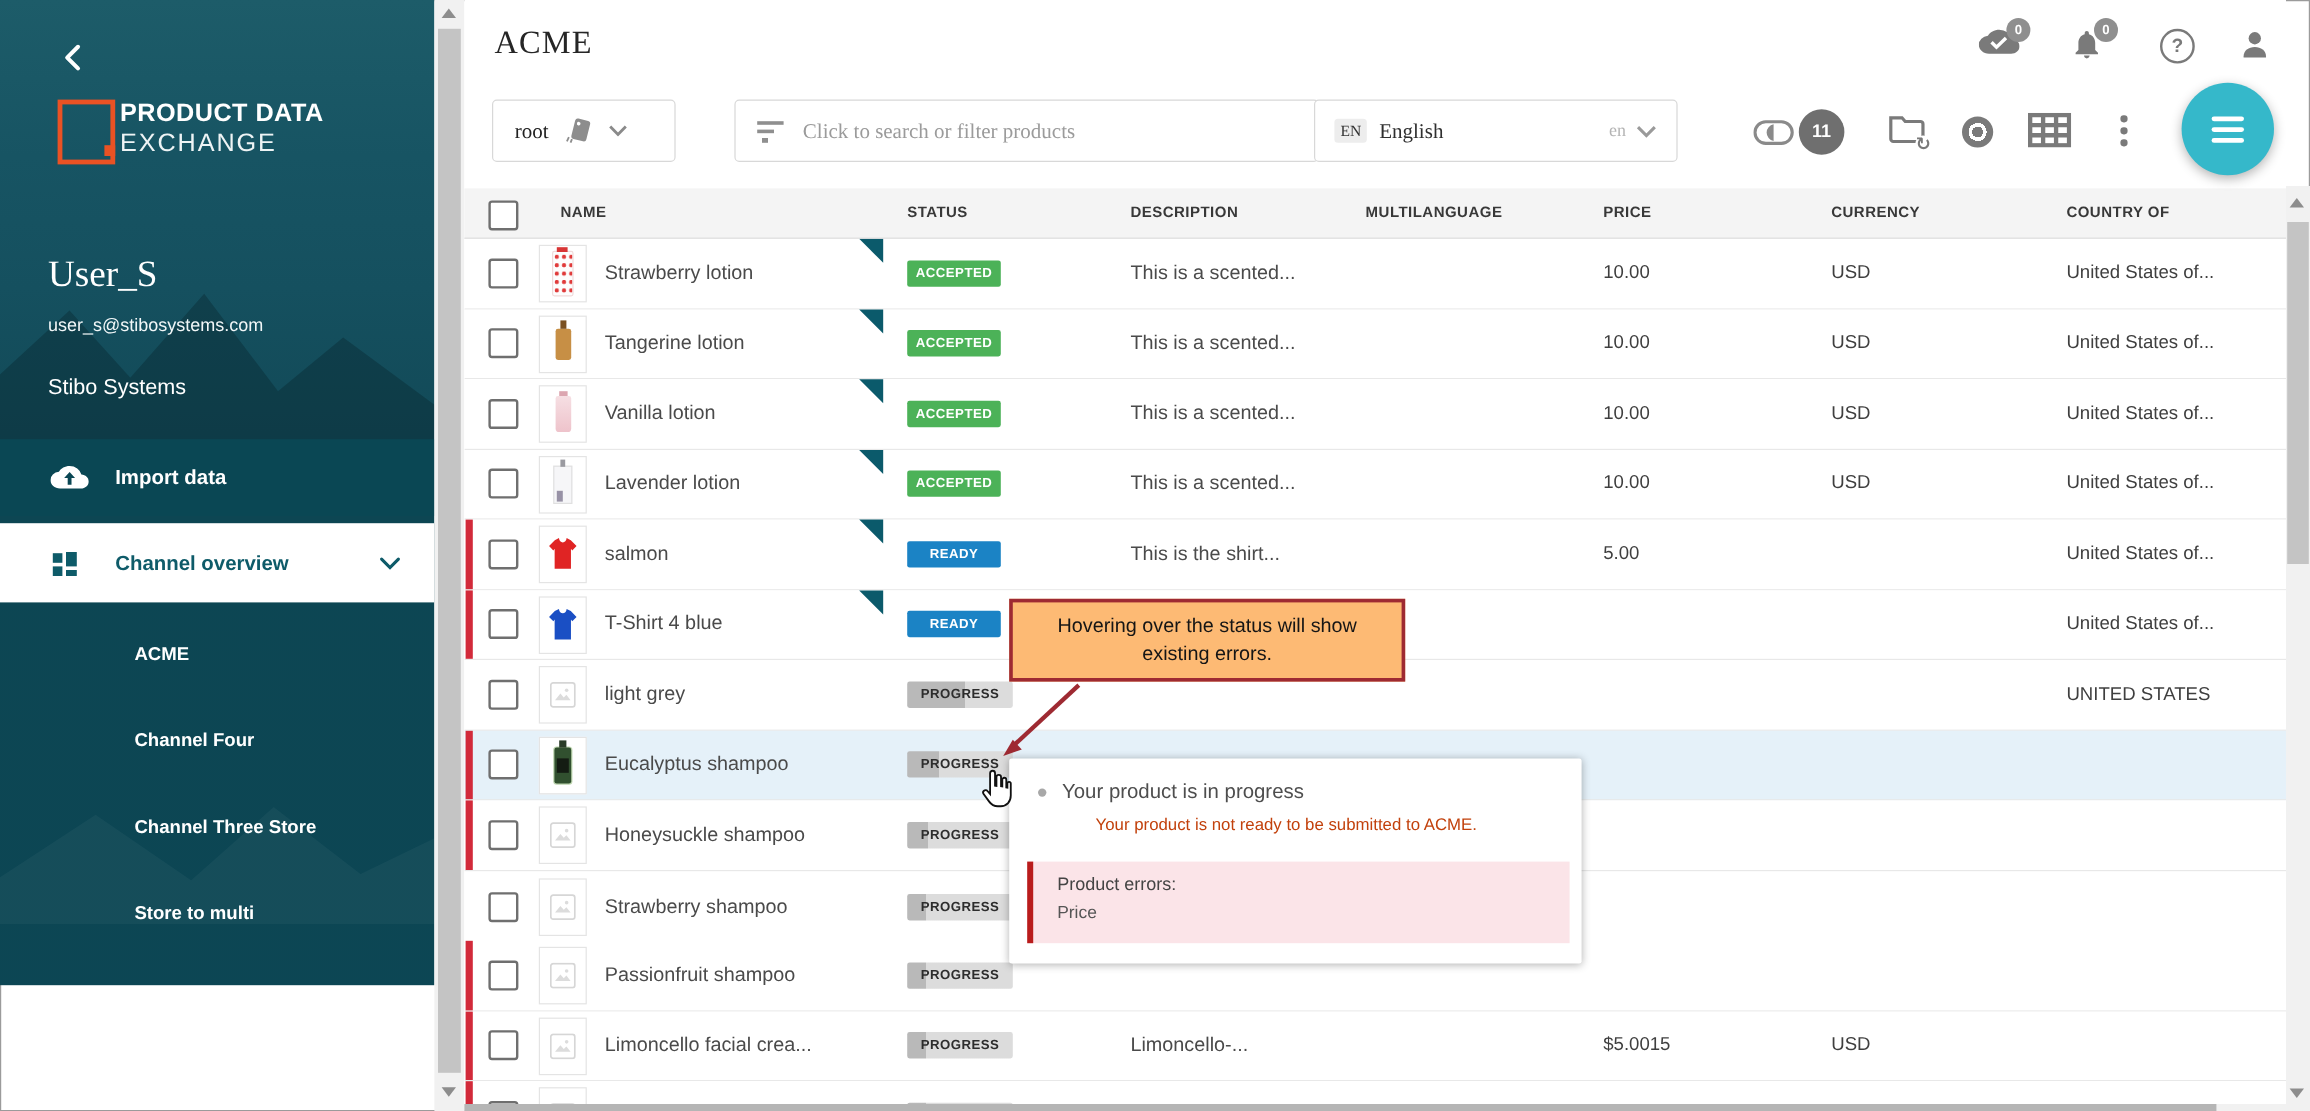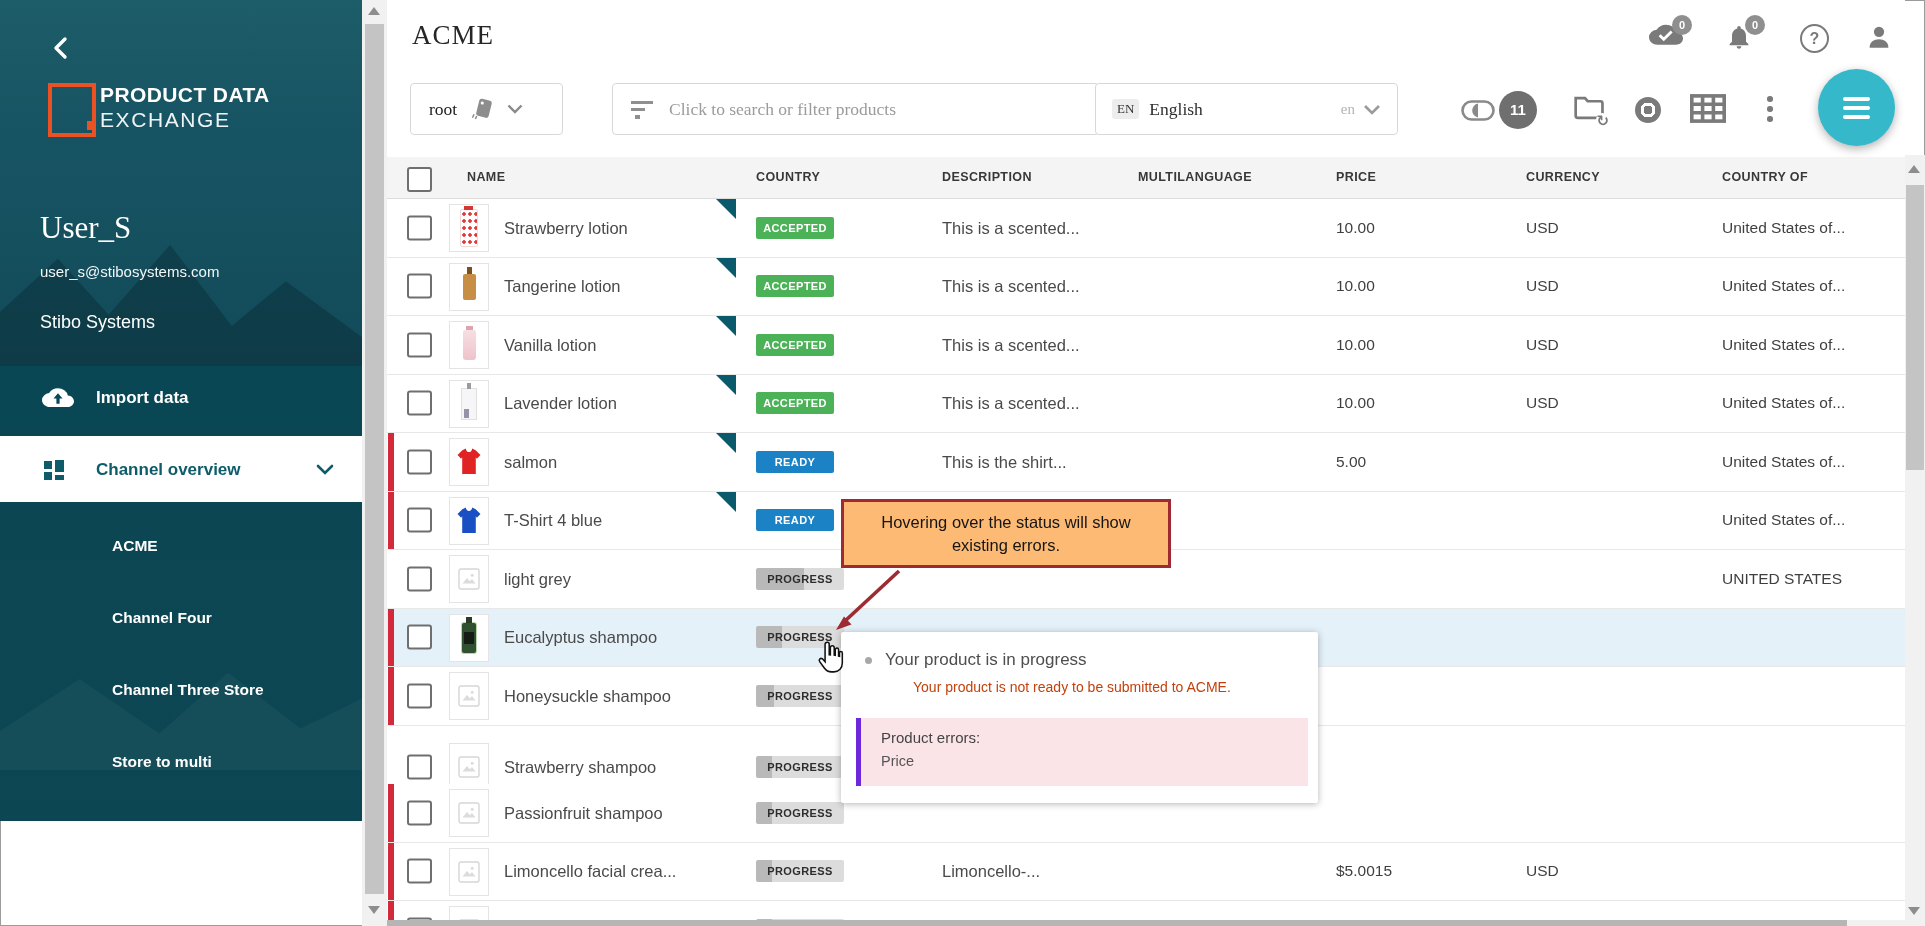--- a/index.html
+++ b/index.html
@@ -126,21 +126,21 @@
   
   #callout{position:absolute;left:454px;top:499px;width:330px;height:69px;background:#fdba74;border:3px solid #9e2a32;
     box-sizing:border-box;z-index:20;text-align:center;font-size:16.5px;color:#151515;line-height:23px;padding-top:9px;}
   #callout-arrow{position:absolute;left:440px;top:563px;z-index:20;}
   #popup{position:absolute;left:454px;top:632px;width:477px;height:171px;background:#fff;z-index:25;
     box-shadow:0 1px 7px rgba(0,0,0,.3);border-radius:2px;}
   .pop-bullet{position:absolute;left:24px;top:25px;width:7px;height:7px;border-radius:50%;background:#a8a8a8;}
   .pop-title{position:absolute;left:44px;top:18px;font-size:17px;color:#4e4e4e;}
   .pop-sub{position:absolute;left:44px;top:47px;font-size:14px;color:#c2410c;margin-left:28px;}
   .pop-err{position:absolute;left:15px;top:86px;width:452px;height:68px;background:#fbe4e8;
-    border-left:5px solid #6d28d9;box-sizing:border-box;padding:11px 0 0 20px;}
+    border-left:5px solid #b91c1c;box-sizing:border-box;padding:11px 0 0 20px;}
   .pop-err-title{font-size:15px;color:#444;}
   .pop-err-item{font-size:14.5px;color:#555;margin-top:7px;}
   #cursor{position:absolute;left:428px;top:640px;z-index:40;}
 
   
   #main-vscroll{position:absolute;left:1905px;top:155px;width:20px;height:771px;background:#f1f1f1;}
   #main-hscroll{position:absolute;left:387px;top:920px;width:1518px;height:6px;background:#f1f1f1;}
   #main-hscroll .hthumb{position:absolute;left:0;top:0;height:6px;width:1460px;background:#b5b5b5;}
 </style>
 </head>
@@ -296,21 +296,21 @@
 
     <div id="fab">
       <span>
         <i style="top:28px;"></i><i style="top:37px;"></i><i style="top:46px;"></i>
       </span>
     </div>
 
     <div id="thead">
       <span class="cb"></span>
     <span class="th" style="left: 80px;">NAME</span>
-        <span class="th" style="left: 369px;">COUNTRY</span>
+        <span class="th" style="left: 369px;">STATUS</span>
         <span class="th" style="left: 555px;">DESCRIPTION</span>
         <span class="th" style="left: 751px;">MULTILANGUAGE</span>
         <span class="th" style="left: 949px;">PRICE</span>
         <span class="th" style="left: 1139px;">CURRENCY</span>
         <span class="th" style="left: 1335px;">COUNTRY OF</span>
       </div>
 
     <div id="tbody">
         <div class="trow" style="top: 0px;">
           <span class="cb"></span>
@@ -435,21 +435,21 @@
               <circle cx="14.2" cy="7.2" r="1.5" fill="#dcdcdc"></circle>
             </svg>
           </span>
           <span class="cell name">Honeysuckle shampoo</span>
           <span class="badge progress" style="background:linear-gradient(90deg,#b9b9b9 20%,#dcdcdc 20%)">PROGRESS</span>
           <span class="cell desc"></span>
           <span class="cell price"></span>
           <span class="cell curr"></span>
           <span class="cell country"></span>
         </div>
-        <div class="trow" style="top: 539px;">
+        <div class="trow" style="top: 528px;">
           <span class="cb"></span>
           <span class="thumb">
             <svg width="22" height="22" viewBox="0 0 22 22">
               <rect x="1" y="1" width="20" height="20" rx="2" fill="none" stroke="#d6d6d6" stroke-width="1.4"></rect>
               <path d="M4.5 15.5 L9 10 L11.8 13.2 L14 11 L17.5 15.5 Z" fill="#dcdcdc"></path>
               <circle cx="14.2" cy="7.2" r="1.5" fill="#dcdcdc"></circle>
             </svg>
           </span>
           <span class="cell name">Strawberry shampoo</span>
           <span class="badge progress" style="background:linear-gradient(90deg,#b9b9b9 18%,#dcdcdc 18%)">PROGRESS</span>

